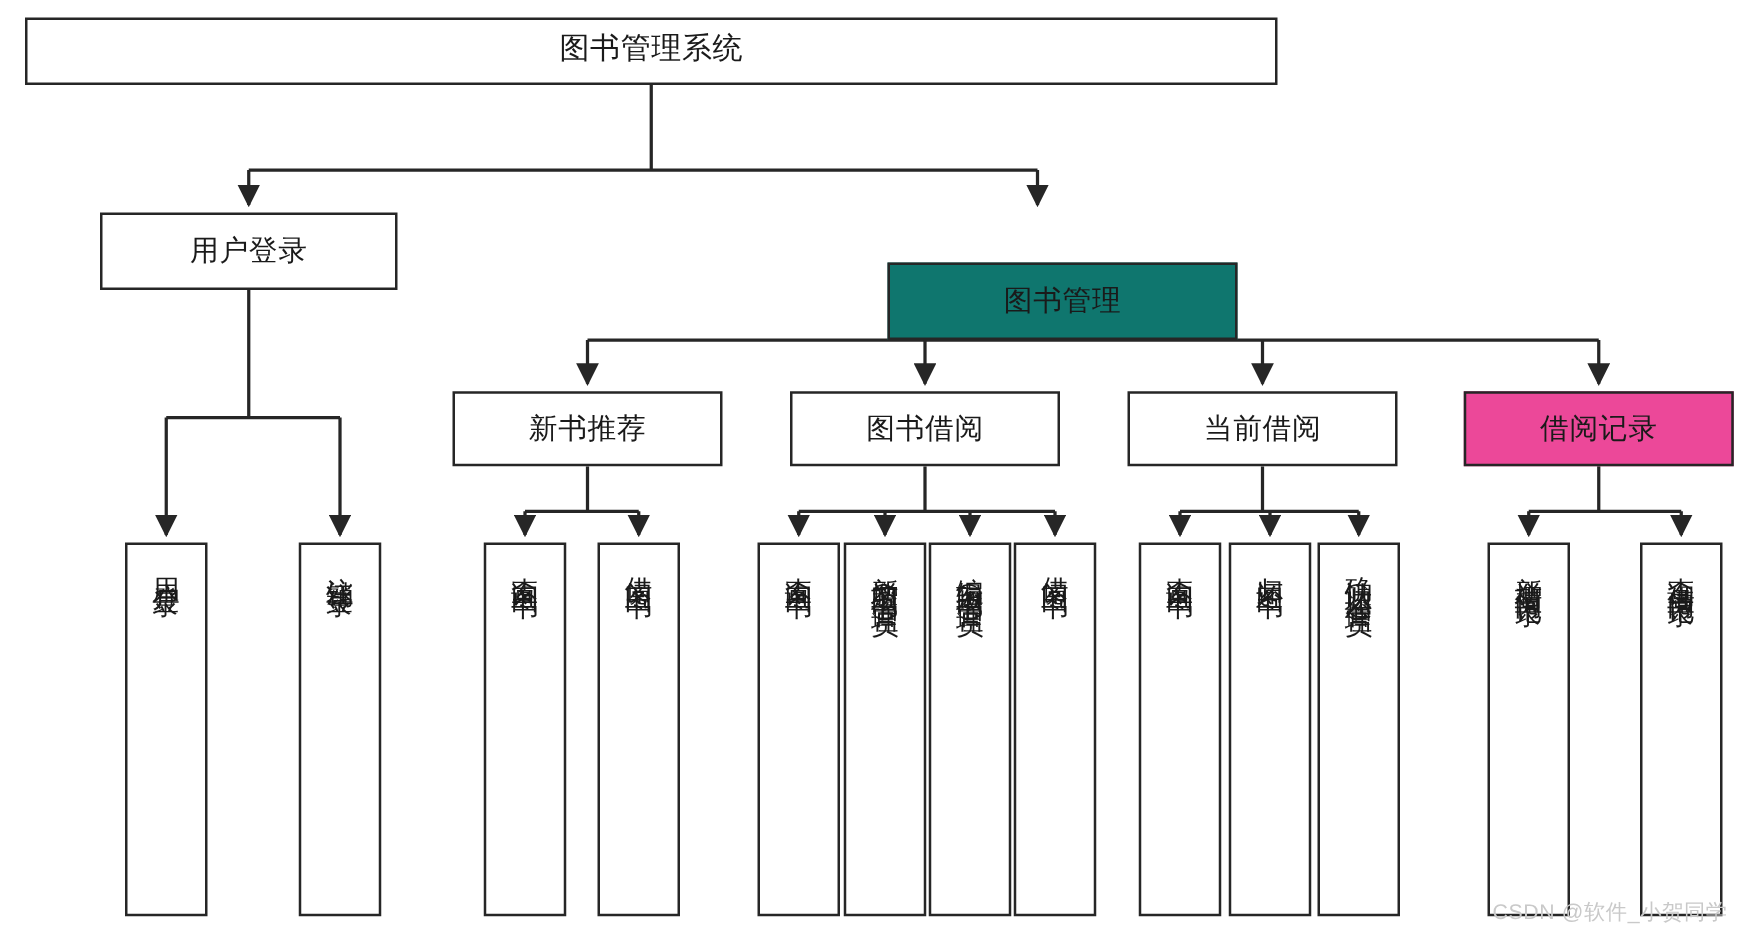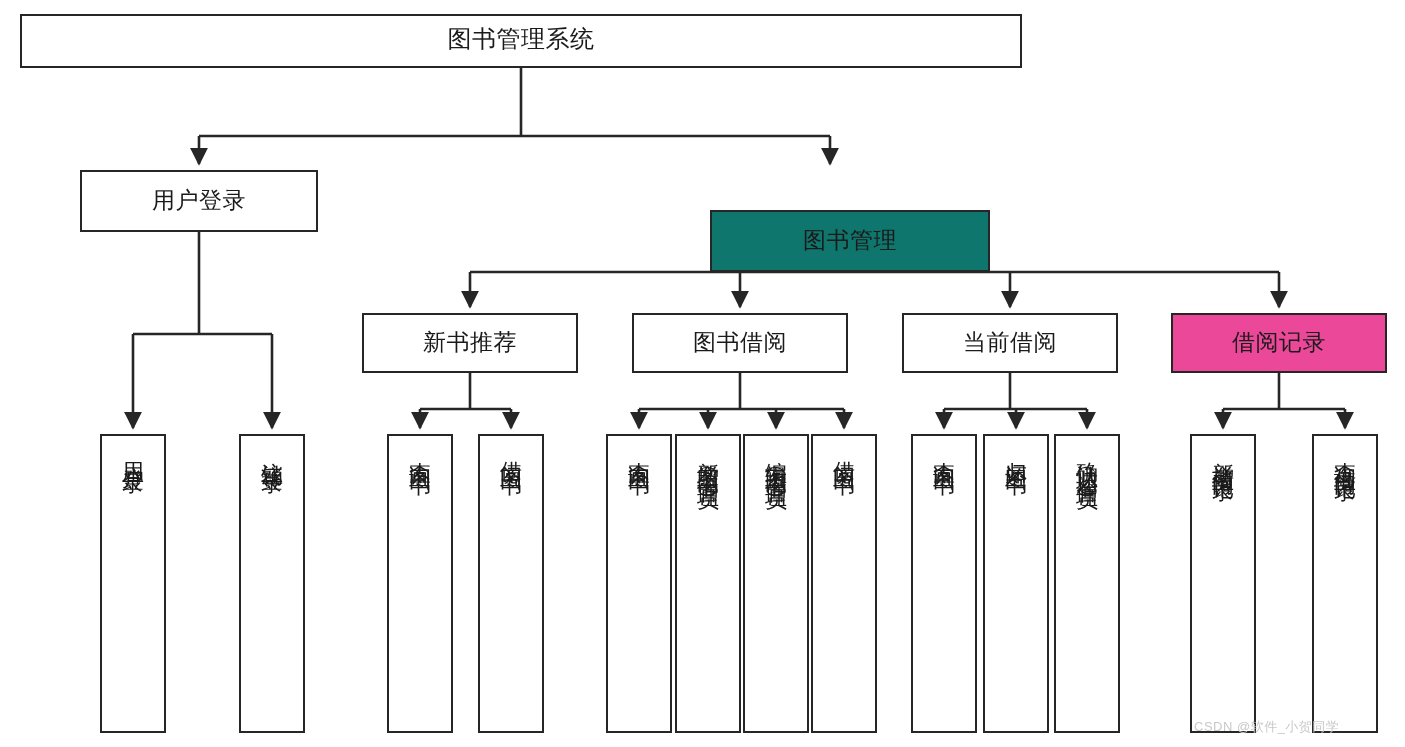--- a/index.html
+++ b/index.html
@@ -58,21 +58,21 @@
     writing-mode: vertical-rl;
     text-orientation: upright;
     font-size: 22px;
     line-height: 1.08;
     letter-spacing: 4px;
     white-space: nowrap;
     max-height: 100%;
   }
   .watermark {
     position: absolute;
-    font-size: 13px;
+    font-size: 17px;
     color: #c9c9c9;
     white-space: nowrap;
     letter-spacing: 0.5px;
   }
 </style>
 </head>
 <body style="background: rgb(255, 255, 255);">
 
 <div id="canvas">
 

